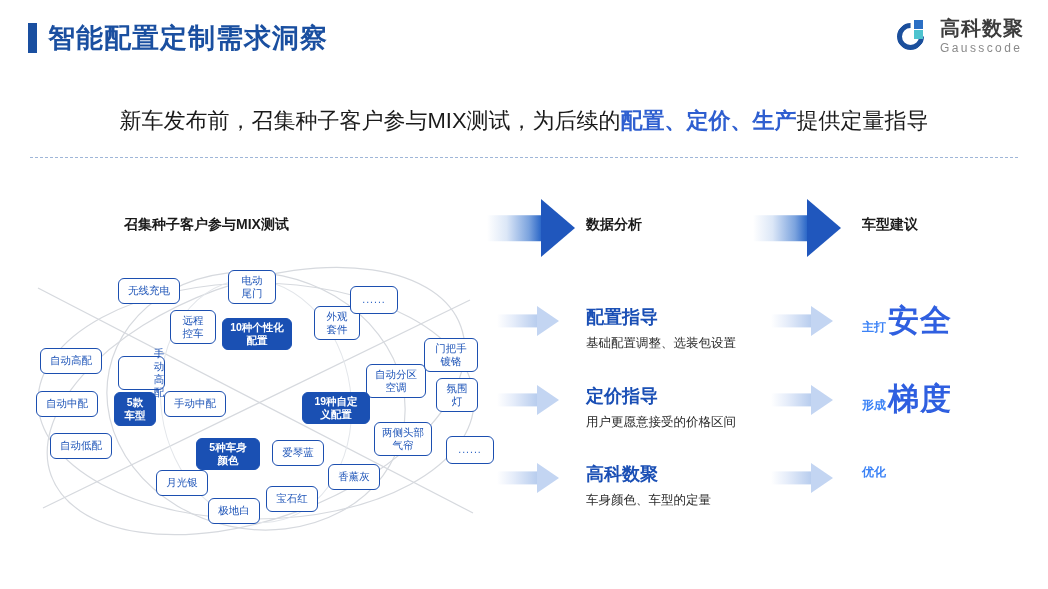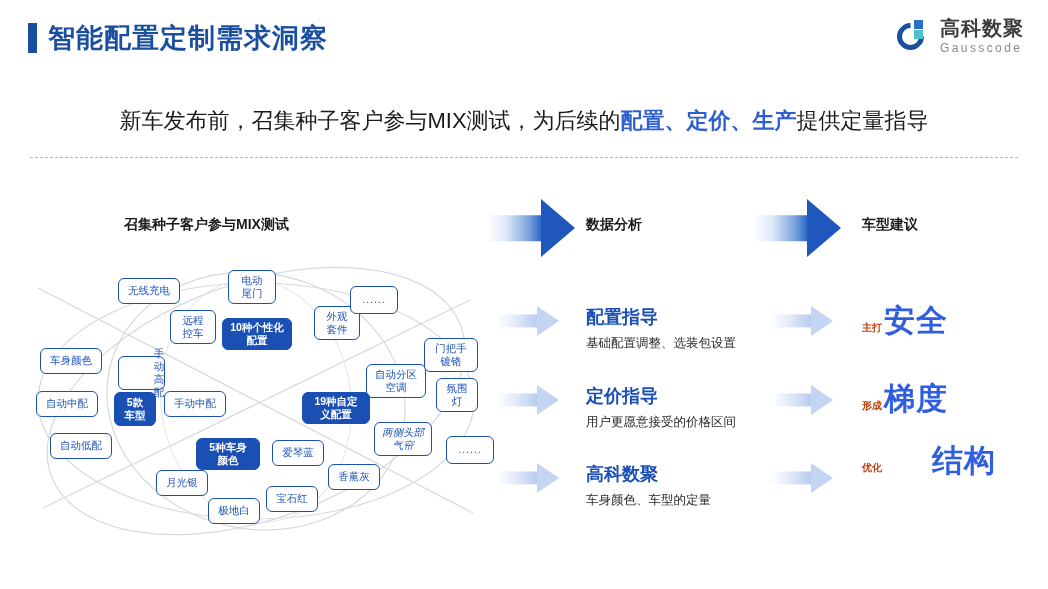--- a/index.html
+++ b/index.html
@@ -91,25 +91,25 @@
   
   .guide { position: absolute; left: 586px; }
   .guide .g-title { font-size: 18px; font-weight: bold; color: #1a4fb5; white-space: nowrap; }
   .guide .g-desc { font-size: 12.5px; color: #2a2a2a; margin-top: 6px; white-space: nowrap; }
   .guide.g1 { top: 305px; }
   .guide.g2 { top: 384px; }
   .guide.g3 { top: 462px; }
 
   
   .advice { position: absolute; left: 862px; display: flex; align-items: baseline; }
-  .advice .small { font-size: 10px; font-weight: bold; color: #c2410c; white-space: nowrap; }
+  .advice .small { font-size: 12px; font-weight: bold; color: #3b82f6; white-space: nowrap; }
   .advice .big { font-size: 31px; font-weight: bold; color: #2f5fe0; margin-left: 2px; white-space: nowrap; letter-spacing: 1px; }
   .advice.v1 { top: 300px; }
   .advice.v2 { top: 378px; }
-  .advice.v3 { top: 440px; gap: 48px; }
+  .advice.v3 { top: 464px; }
 
   
   .diagram { position: absolute; left: 18px; top: 258px; width: 470px; height: 285px; }
   .diagram svg { position: absolute; left: 0; top: 0; }
   .tag {
     position: absolute; z-index: 4;
     border: 1.6px solid #1c4fb0; border-radius: 6px; background: #fff;
     color: #1f55b8; font-size: 10.5px; line-height: 1.25; text-align: center;
     display: flex; align-items: center; justify-content: center;
     padding: 3px 5px; white-space: pre-line;
@@ -175,39 +175,39 @@
         <div class="tag" style="left: 100px; top: 20px; width: 62px; height: 26px;">无线充电</div>
         <div class="tag" style="left: 210px; top: 12px; width: 48px; height: 34px;">电动
 尾门</div>
         <div class="tag" style="left: 152px; top: 52px; width: 46px; height: 34px;">远程
 控车</div>
         <div class="tag filled" style="left: 204px; top: 60px; width: 70px; height: 32px;">10种个性化
 配置</div>
         <div class="tag" style="left: 296px; top: 48px; width: 46px; height: 34px;">外观
 套件</div>
         <div class="tag dots" style="left: 332px; top: 28px; width: 48px; height: 28px;">......</div>
-        <div class="tag" style="left: 22px; top: 90px; width: 62px; height: 26px;">车身颜色</div>
+        <div class="tag" style="left: 22px; top: 90px; width: 62px; height: 26px;">自动高配</div>
         <div class="tag" style="left: 100px; top: 98px; width: 44px; height: 34px; padding-left: 40px;">手动
 高配</div>
         <div class="tag" style="left: 348px; top: 106px; width: 60px; height: 34px;">自动分区
 空调</div>
         <div class="tag" style="left: 406px; top: 80px; width: 54px; height: 34px;">门把手
 镀铬</div>
         <div class="tag" style="left: 18px; top: 133px; width: 62px; height: 26px;">自动中配</div>
         <div class="tag filled" style="left: 96px; top: 134px; width: 42px; height: 34px;">5款
 车型</div>
         <div class="tag" style="left: 146px; top: 133px; width: 62px; height: 26px;">手动中配</div>
         <div class="tag filled" style="left: 284px; top: 134px; width: 68px; height: 32px;">19种自定
 义配置</div>
         <div class="tag" style="left: 418px; top: 120px; width: 42px; height: 34px;">氛围
 灯</div>
         <div class="tag" style="left: 32px; top: 175px; width: 62px; height: 26px;">自动低配</div>
         <div class="tag filled" style="left: 178px; top: 180px; width: 64px; height: 32px;">5种车身
 颜色</div>
-        <div class="tag" style="left: 356px; top: 164px; width: 58px; height: 34px; font-style: italic;">两侧头部
+        <div class="tag" style="left: 356px; top: 164px; width: 58px; height: 34px;">两侧头部
 气帘</div>
         <div class="tag dots" style="left: 428px; top: 178px; width: 48px; height: 28px;">......</div>
         <div class="tag" style="left: 254px; top: 182px; width: 52px; height: 26px;">爱琴蓝</div>
         <div class="tag" style="left: 138px; top: 212px; width: 52px; height: 26px;">月光银</div>
         <div class="tag" style="left: 310px; top: 206px; width: 52px; height: 26px;">香薰灰</div>
         <div class="tag" style="left: 190px; top: 240px; width: 52px; height: 26px; text-align: center;">极地白</div>
         <div class="tag" style="left: 248px; top: 228px; width: 52px; height: 26px;">宝石红</div>
       </div>
   </div>
 
@@ -253,16 +253,15 @@
   <div class="advice v1">
     <span class="small">主打</span>
     <span class="big">安全</span>
   </div>
   <div class="advice v2">
     <span class="small">形成</span>
     <span class="big">梯度</span>
   </div>
   <div class="advice v3">
     <span class="small">优化</span>
-    <span class="big">结构</span>
   </div>
 
 </div>
 
 </body></html>

